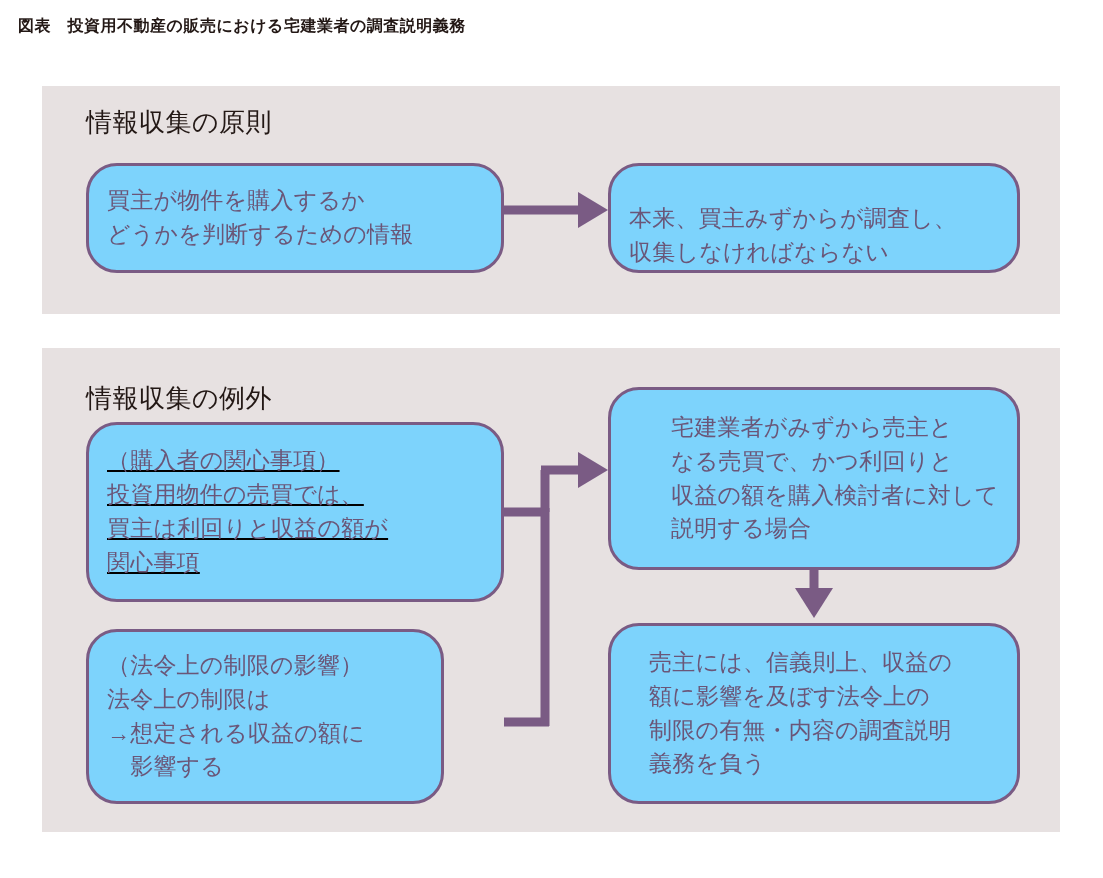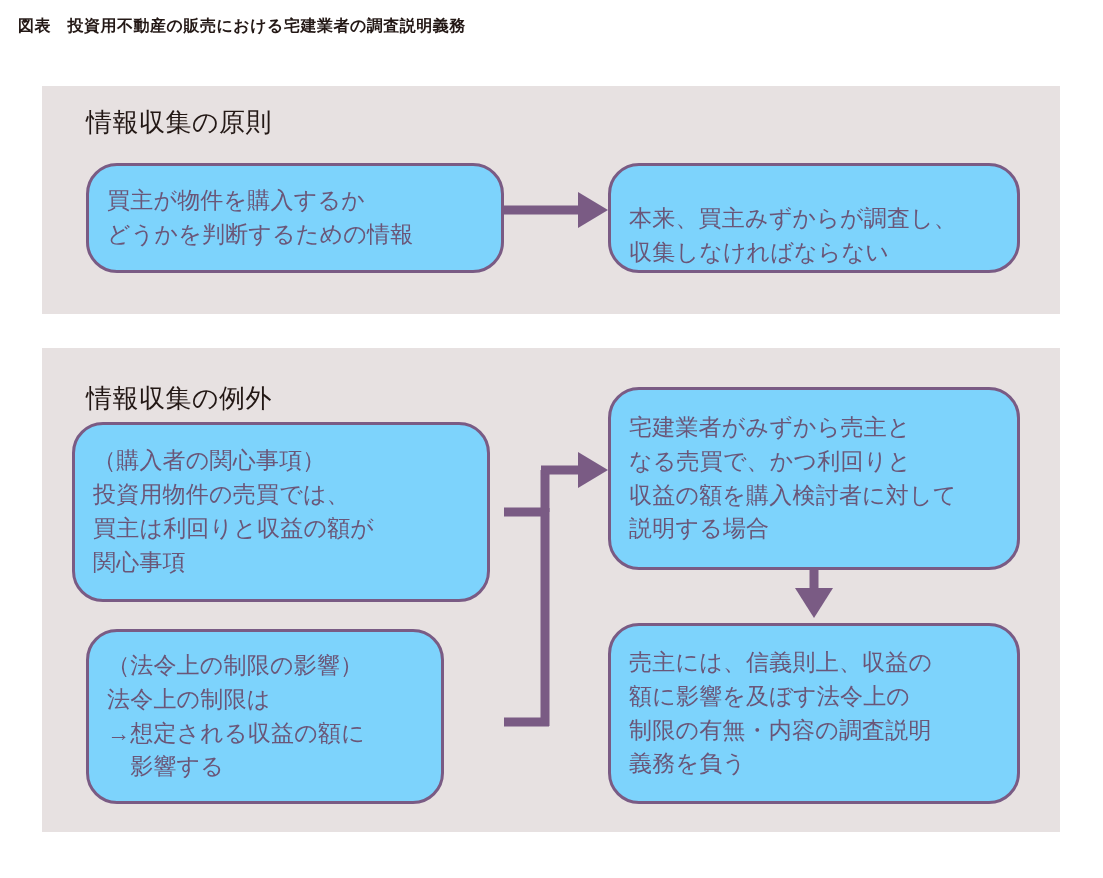--- a/index.html
+++ b/index.html
@@ -75,24 +75,24 @@
     color: #6a5678;
     white-space: pre-line;
     letter-spacing: 0.2px;
   }
 
   
   #node-buyer-info      { left: 86px;  top: 163px; width: 418px; height: 110px; }
   #node-buyer-duty      { left: 608px; top: 163px; width: 412px; height: 110px; align-items: flex-end; }
 
   
-  #node-investor-interest { left: 72px;  top: 422px; width: 418px; height: 180px; }
+  #node-investor-interest { left: 86px;  top: 422px; width: 418px; height: 180px; text-decoration: underline; }
   #node-legal-restriction { left: 86px;  top: 629px; width: 358px; height: 175px; }
-  #node-broker-seller     { left: 608px; top: 387px; width: 412px; height: 183px; }
-  #node-seller-duty       { left: 608px; top: 623px; width: 412px; height: 181px; }
+  #node-broker-seller     { left: 608px; top: 387px; width: 412px; height: 183px; padding-left: 42px; }
+  #node-seller-duty       { left: 608px; top: 623px; width: 412px; height: 181px; padding-left: 20px; }
 
   
   #connectors {
     position: absolute;
     left: 0;
     top: 0;
     width: 1103px;
     height: 878px;
     pointer-events: none;
   }

